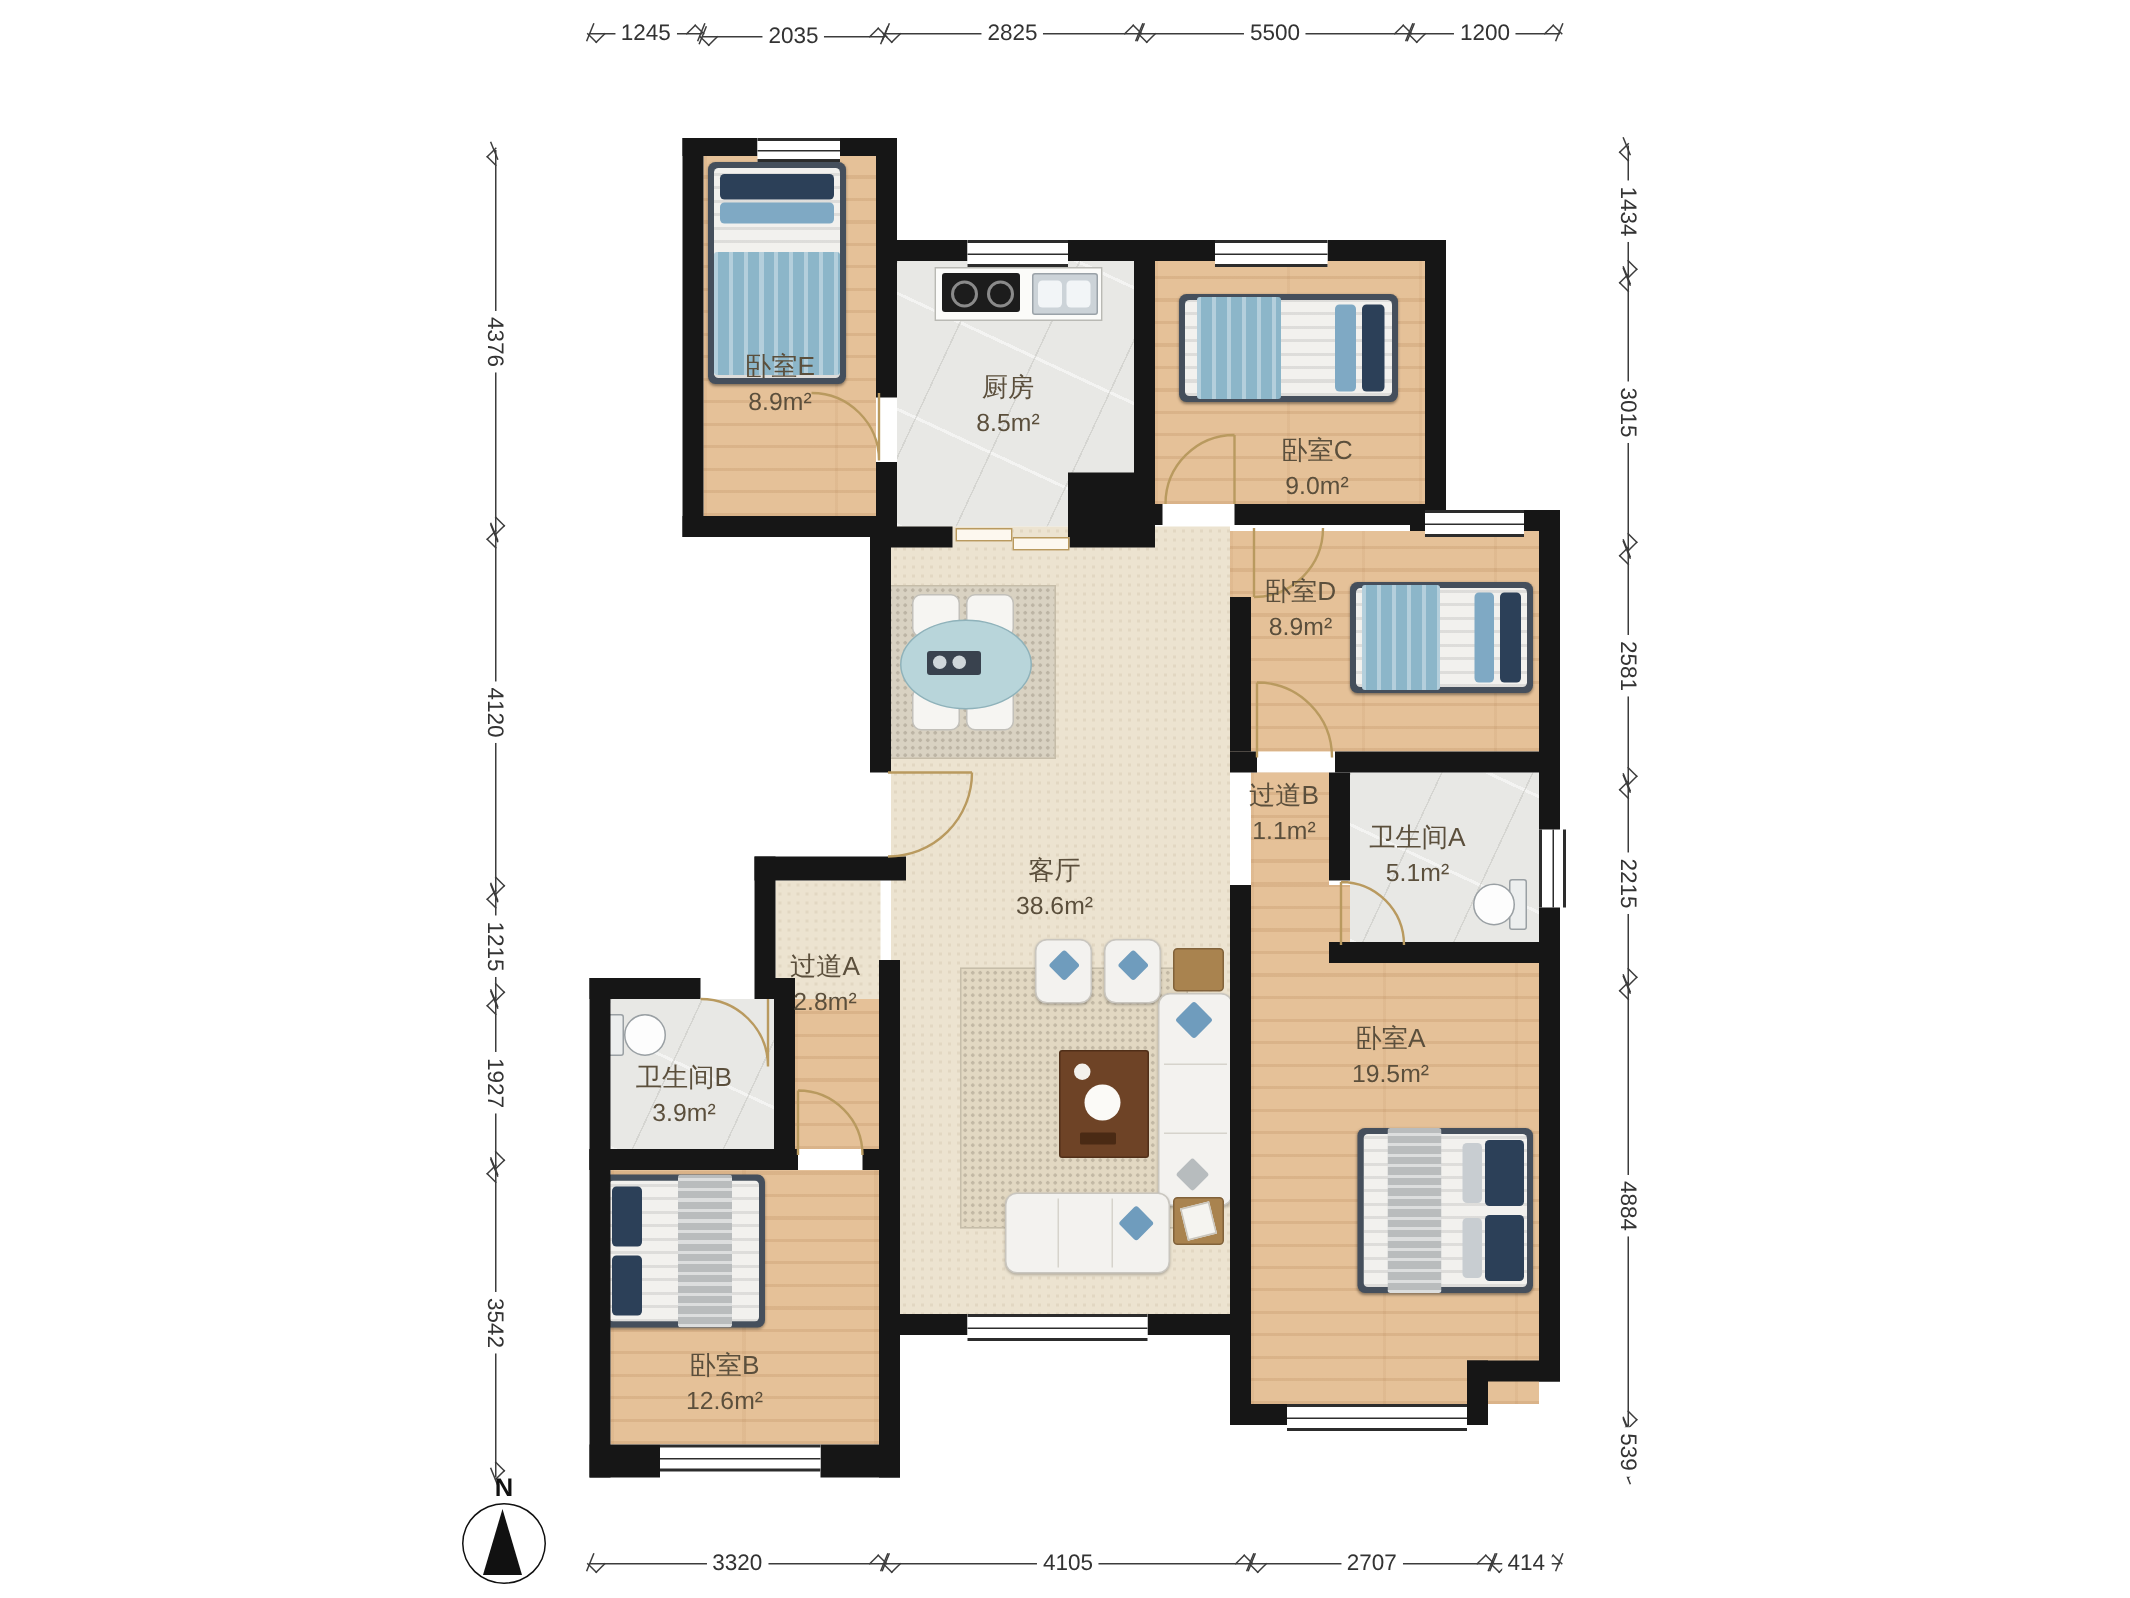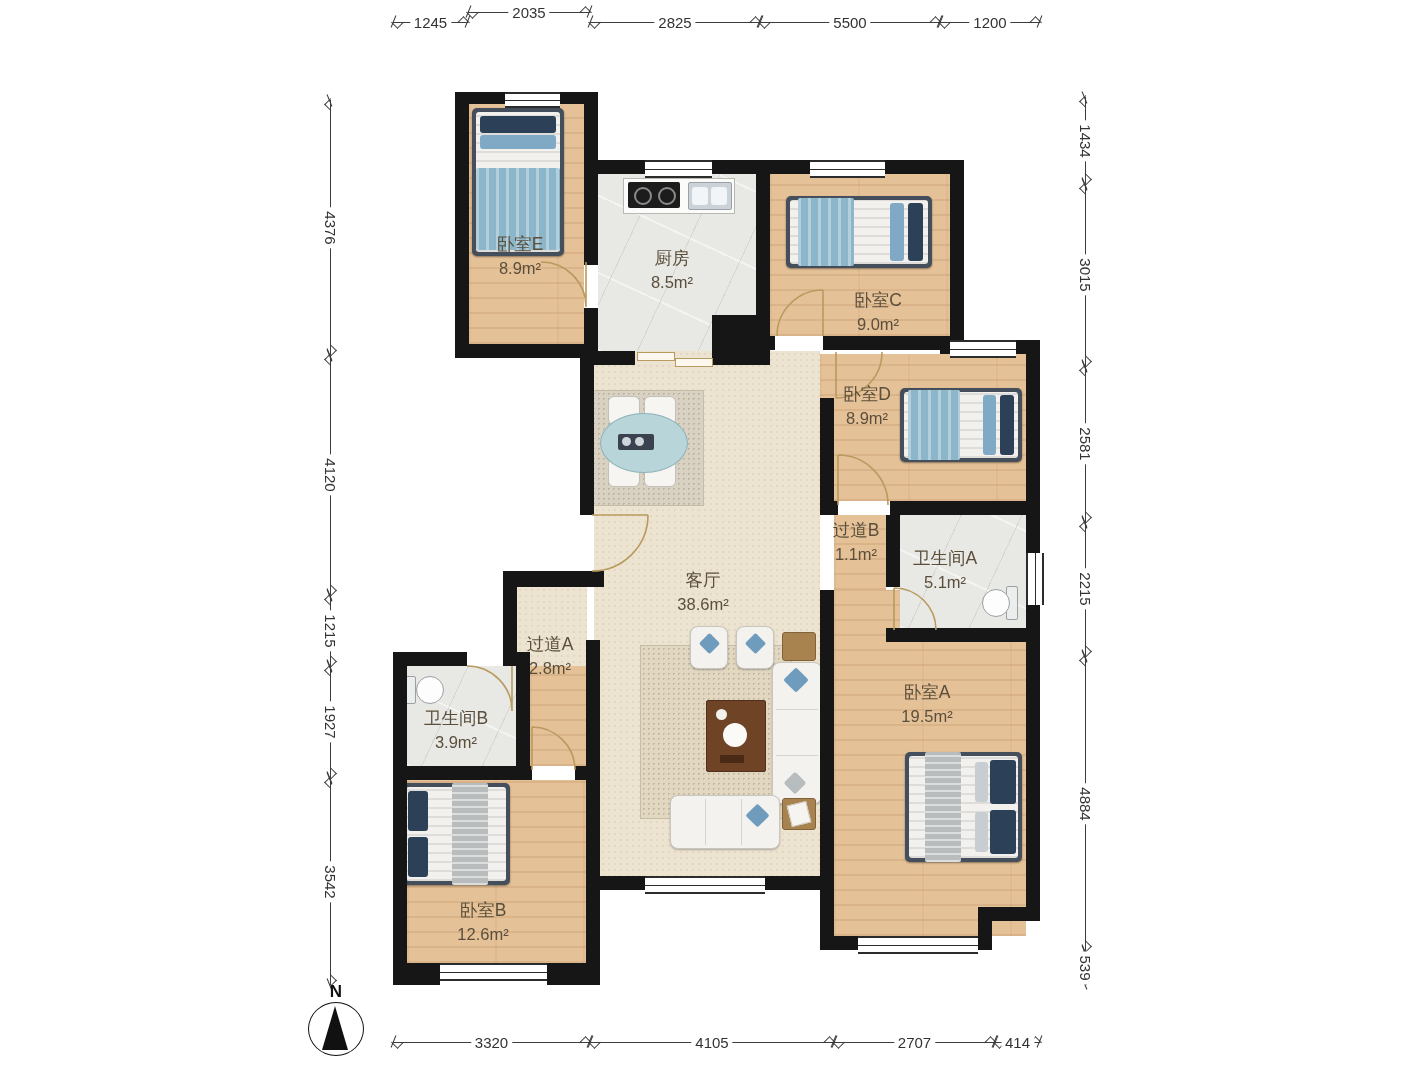--- a/index.html
+++ b/index.html
@@ -293,21 +293,21 @@
   </div>
 
   <div class="abs dim-h" style="left:393px;top:15px;width:75px;">
     <span class="ln"></span>
       <span class="arr l"></span>
       <span class="arr r"></span>
     <span class="tick" style="left:0;"></span>
       <span class="tick" style="right:0;"></span>
     <span class="lab">1245</span>
   </div>
-  <div class="abs dim-h" style="left:468px;top:5px;width:122px;">
+  <div class="abs dim-h" style="left:468px;top:17px;width:122px;">
     <span class="ln"></span>
       <span class="arr l"></span>
       <span class="arr r"></span>
     <span class="tick" style="left:0;"></span>
       <span class="tick" style="right:0;"></span>
     <span class="lab">2035</span>
   </div>
   <div class="abs dim-h" style="left:590px;top:15px;width:170px;">
     <span class="ln"></span>
       <span class="arr l"></span>

